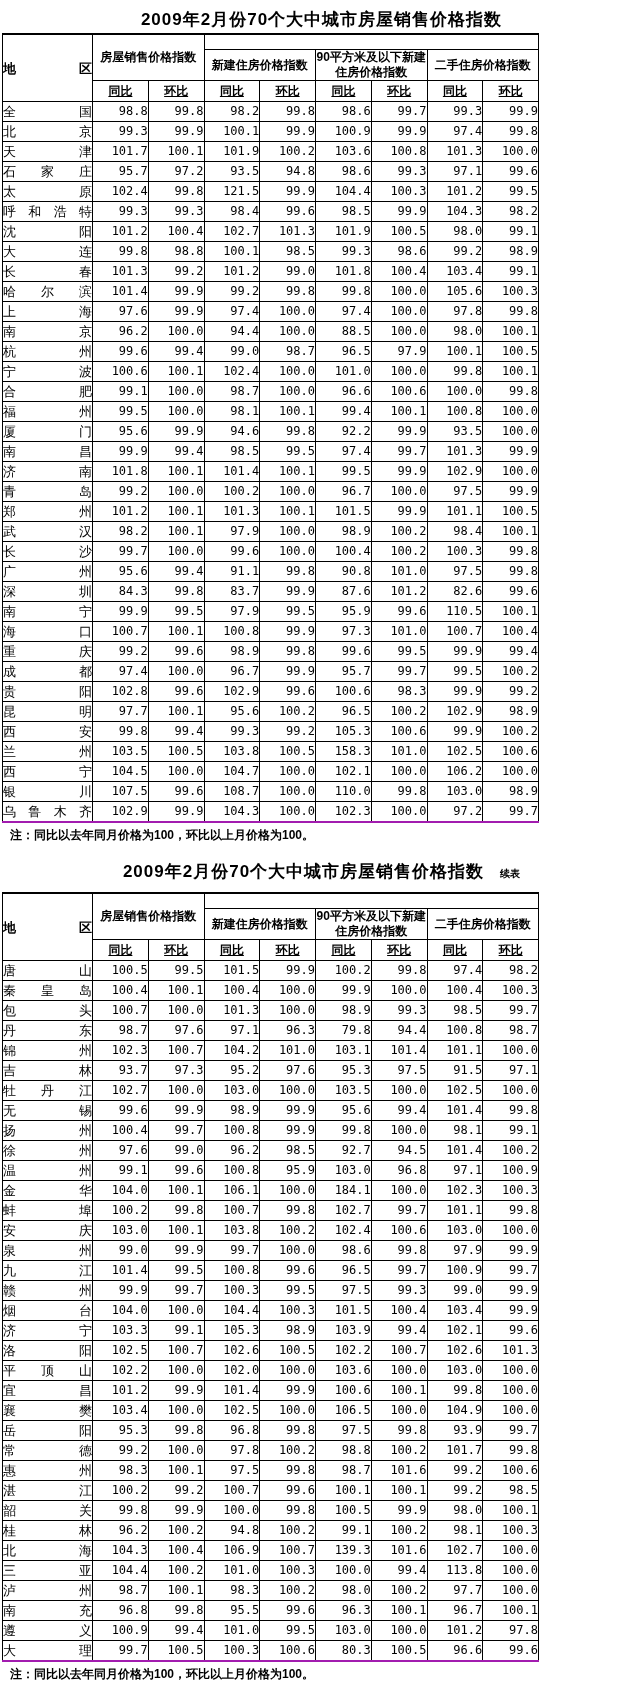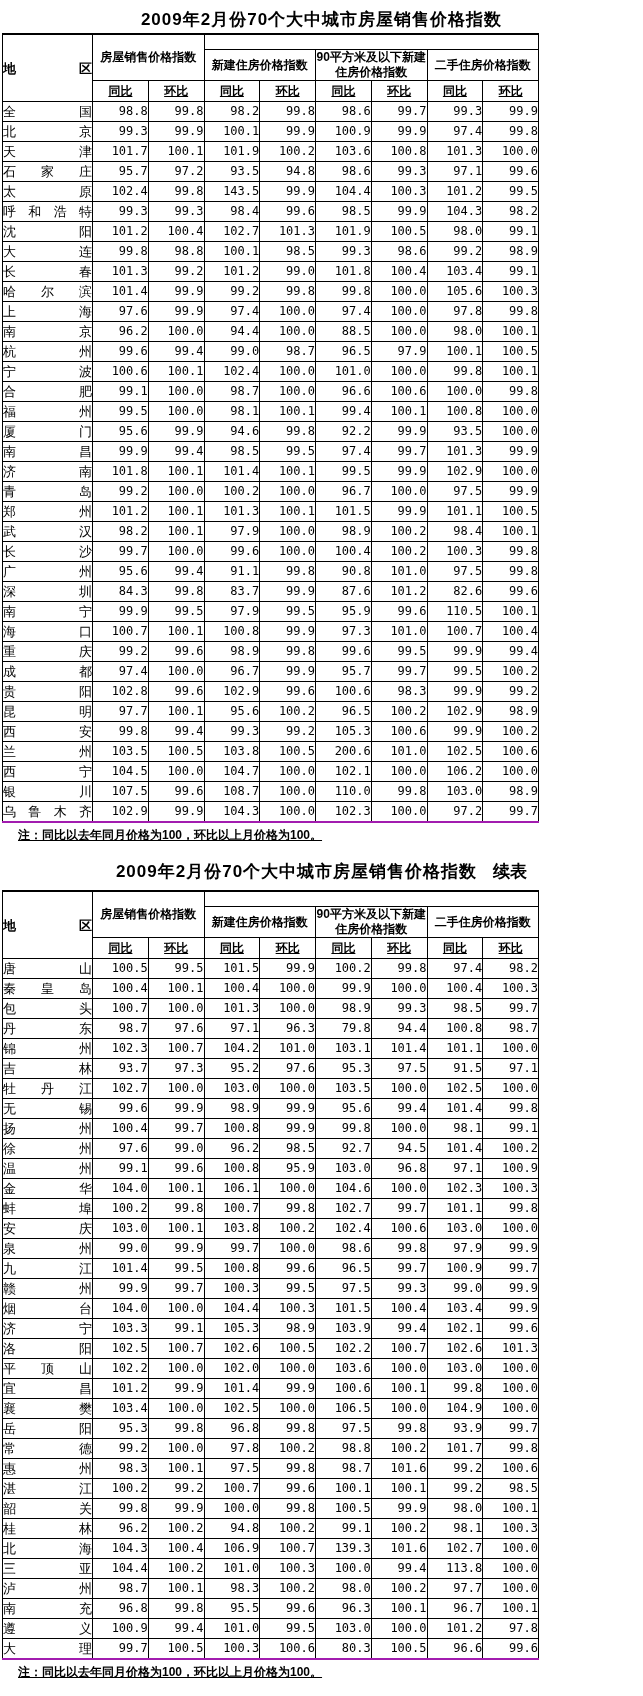--- a/index.html
+++ b/index.html
@@ -1,34 +1,34 @@
 <!DOCTYPE html>
 <html><head>
 <meta charset="utf-8">
 <style>
   html,body{margin:0;padding:0;background:#fff;color:#000;}
   body{width:643px;font-family:"Liberation Sans","DejaVu Sans",sans-serif;-webkit-font-smoothing:none;}
   .page{width:643px;padding-bottom:14px;}
   .title{text-align:center;font-size:17px;font-weight:bold;letter-spacing:1px;margin:9px 0 3px 0;line-height:21px;}
-  .title .suffix{font-size:17px;font-weight:bold;letter-spacing:0;margin-left:16px;}
+  .title .suffix{font-size:10px;font-weight:bold;letter-spacing:0;margin-left:16px;}
   .title2{margin-top:18px;margin-bottom:8px;}
   table.price-table{border-collapse:collapse;table-layout:fixed;width:537px;margin-left:2px;}
   table.price-table th,table.price-table td{border:1px solid #000;padding:0;overflow:hidden;}
   thead th{font-size:12px;font-weight:bold;line-height:15px;}
   thead tr:first-child th{border-top:2px solid #000;}
   th.region-h{border-bottom:2px solid #000;font-size:13px;text-align:justify;text-align-last:justify;padding:0 10px;}
   th.spacer-h{height:14px;}
   th.group-h{height:30px;vertical-align:middle;padding:0 4px;}
   th.sub-h{height:20px;border-bottom:2px solid #000;text-decoration:underline;}
   tbody td{height:19px;line-height:19px;font-size:12px;}
   tbody tr:last-child td{border-bottom:2px solid #a21caf;}
   td.region{font-size:13px;text-align:justify;text-align-last:justify;padding:0 8px;white-space:nowrap;}
   td.region.em{font-weight:normal;}
   td.val{text-align:right;padding-right:13px;font-family:"DejaVu Sans Mono","Liberation Mono",monospace;}
-  .note{font-size:12px;font-weight:bold;margin:4px 0 0 18px;line-height:16px;text-decoration:underline;}
+  .note{font-size:12px;font-weight:bold;margin:4px 0 0 10px;line-height:16px;}
 </style>
 </head>
 <body>
 
 <div class="page">
 
   <section>
     <h1 class="title"><span>2009年2月份70个大中城市房屋销售价格指数</span></h1>
     <table class="price-table">
         <colgroup>
@@ -106,21 +106,21 @@
             <td class="val">94.8</td>
             <td class="val">98.6</td>
             <td class="val">99.3</td>
             <td class="val">97.1</td>
             <td class="val">99.6</td>
           </tr>
           <tr>
             <td class="region">太原</td>
             <td class="val">102.4</td>
             <td class="val">99.8</td>
-            <td class="val">143.5</td>
+            <td class="val">121.5</td>
             <td class="val">99.9</td>
             <td class="val">104.4</td>
             <td class="val">100.3</td>
             <td class="val">101.2</td>
             <td class="val">99.5</td>
           </tr>
           <tr>
             <td class="region">呼和浩特</td>
             <td class="val">99.3</td>
             <td class="val">99.3</td>
@@ -416,21 +416,21 @@
             <td class="val">100.6</td>
             <td class="val">99.9</td>
             <td class="val">100.2</td>
           </tr>
           <tr>
             <td class="region">兰州</td>
             <td class="val">103.5</td>
             <td class="val">100.5</td>
             <td class="val">103.8</td>
             <td class="val">100.5</td>
-            <td class="val">200.6</td>
+            <td class="val">158.3</td>
             <td class="val">101.0</td>
             <td class="val">102.5</td>
             <td class="val">100.6</td>
           </tr>
           <tr>
             <td class="region">西宁</td>
             <td class="val">104.5</td>
             <td class="val">100.0</td>
             <td class="val">104.7</td>
             <td class="val">100.0</td>
@@ -623,21 +623,21 @@
             <td class="val">96.8</td>
             <td class="val">97.1</td>
             <td class="val">100.9</td>
           </tr>
           <tr>
             <td class="region">金华</td>
             <td class="val">104.0</td>
             <td class="val">100.1</td>
             <td class="val">106.1</td>
             <td class="val">100.0</td>
-            <td class="val">104.6</td>
+            <td class="val">184.1</td>
             <td class="val">100.0</td>
             <td class="val">102.3</td>
             <td class="val">100.3</td>
           </tr>
           <tr>
             <td class="region">蚌埠</td>
             <td class="val">100.2</td>
             <td class="val">99.8</td>
             <td class="val">100.7</td>
             <td class="val">99.8</td>

